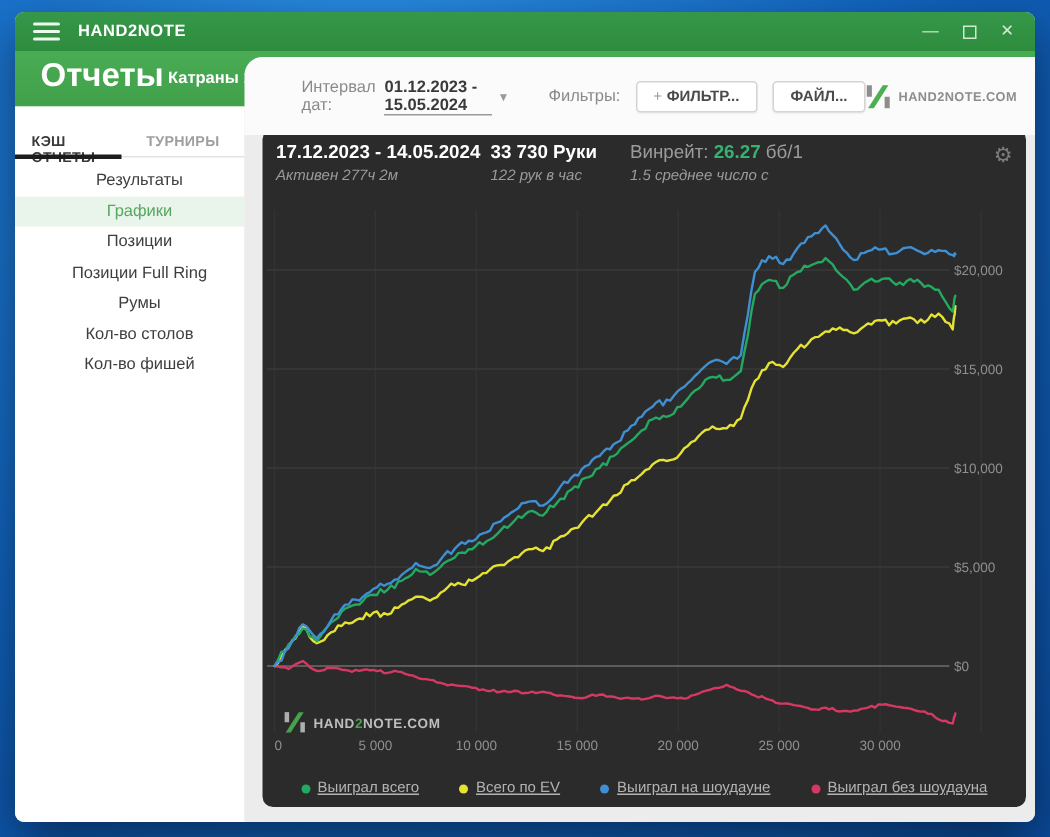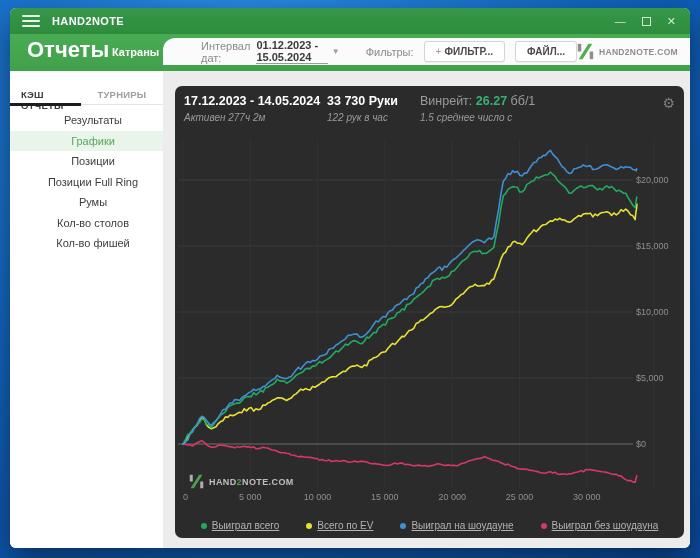--- a/index.html
+++ b/index.html
@@ -23,21 +23,21 @@
   .btn-max { display:inline-block; width:9px; height:9px; border:1.4px solid rgba(235,250,235,.85); }
 
   
   .app-header { position:absolute; top:26px; left:0; right:0; height:37px;
     background:linear-gradient(180deg,#4aab55 0%,#41a14b 100%); color:#fff; }
   .page-title { position:absolute; left:17px; top:3px; font-size:22px; font-weight:bold; }
   .context-select { position:absolute; left:102px; top:12px; font-size:11px; font-weight:bold; cursor:pointer; }
   .context-select .arr { font-size:8px; margin-left:3px; }
 
   
-  .toolbar { position:absolute; top:30px; left:153px; right:0; height:27px;
+  .toolbar { position:absolute; top:30px; left:153px; right:0; height:52px;
     background:#fbfbfb; border-top-left-radius:12px; z-index:5;
     display:flex; align-items:center; padding-left:38px; }
   .tb-label { color:#8a8a8a; font-size:11px; }
   .tb-date { margin-left:6px; font-size:11px; font-weight:bold; color:#3a3a3a;
     border-bottom:1px solid #9a9a9a; cursor:pointer; }
   .tb-date-arr { color:#9a9a9a; font-size:8px; margin:0 0 0 4px; }
   .tb-filters-label { margin-left:26px; }
   .tb-btn { margin-left:10px; background:#fff; border:1px solid #d4d4d4; border-radius:3px;
     font-size:10px; font-weight:bold; color:#4a4a4a; padding:4px 11px; cursor:pointer;
     box-shadow:0 1px 1px rgba(0,0,0,.05); white-space:nowrap; }

